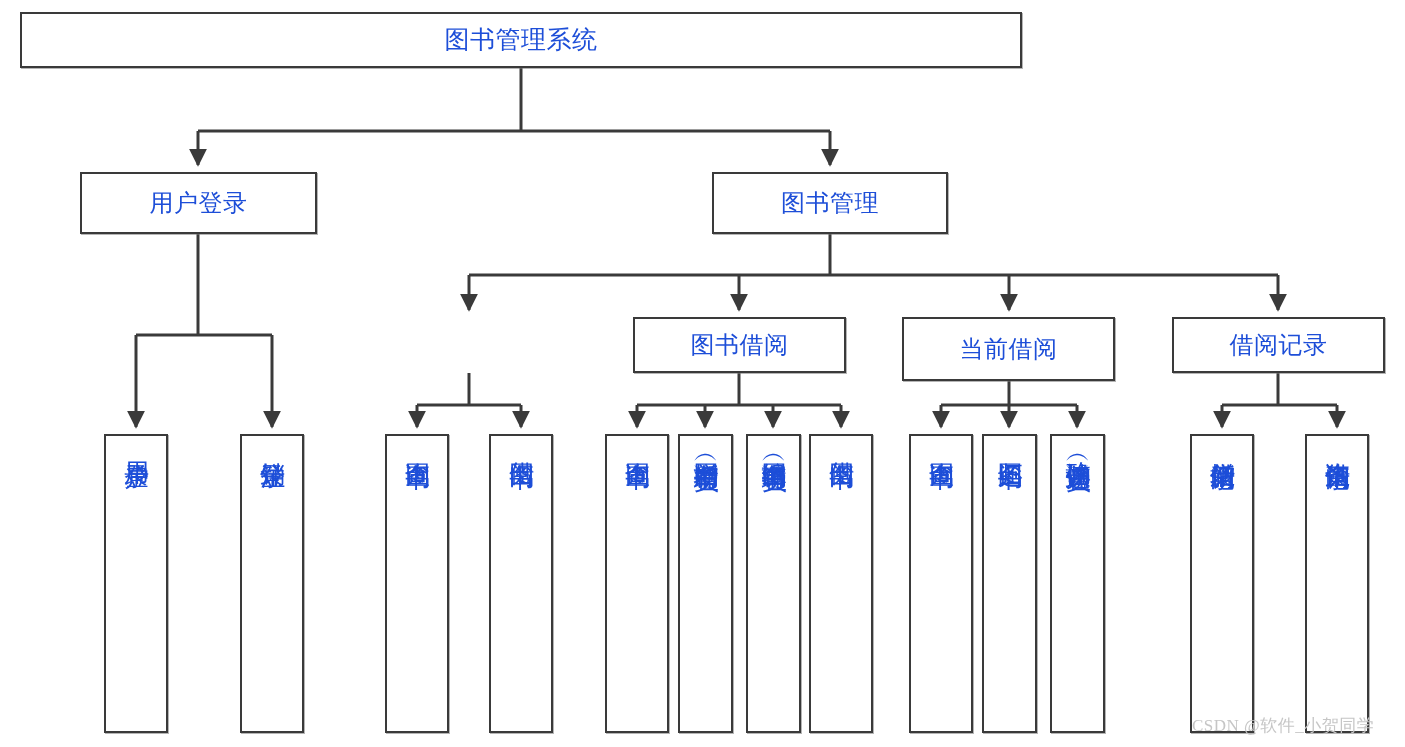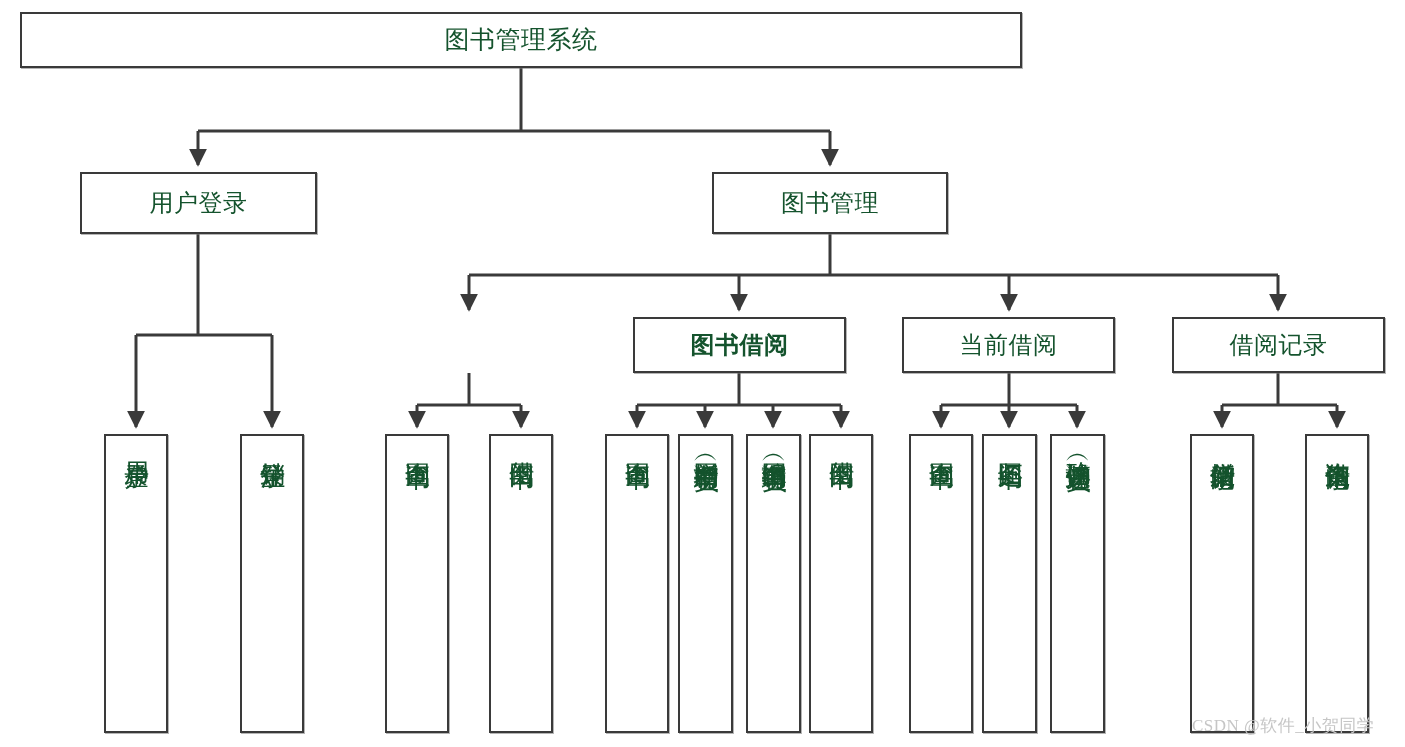--- a/index.html
+++ b/index.html
@@ -27,21 +27,21 @@
   }
   .node {
     position: absolute;
     box-sizing: border-box;
     background: #ffffff;
     border: 2px solid #3a3a3a;
     box-shadow: 1px 1px 0 0 rgba(120,120,120,0.55);
     display: flex;
     align-items: center;
     justify-content: center;
-    color: #14532d;
+    color: #1d4ed8;
   }
   .node .label {
     display: block;
     text-align: center;
     line-height: 1.18;
     white-space: nowrap;
   }
   .node.horiz .label {
     font-size: 24px;
     letter-spacing: 0.5px;
@@ -136,24 +136,24 @@
     <span class="label">图书管理系统</span>
   </div>
 
   <div class="node horiz" style="left:80px; top:172px; width:237px; height:62px;">
     <span class="label">用户登录</span>
   </div>
   <div class="node horiz" style="left:712px; top:172px; width:236px; height:62px;">
     <span class="label">图书管理</span>
   </div>
 
-  <div class="node horiz" style="left:633px; top:317px; width:213px; height:56px;font-weight:bold;">
+  <div class="node horiz" style="left:633px; top:317px; width:213px; height:56px;">
     <span class="label">图书借阅</span>
   </div>
-  <div class="node horiz" style="left:902px; top:317px; width:213px; height:56px;">
+  <div class="node horiz" style="left:902px; top:317px; width:213px; height:64px;">
     <span class="label">当前借阅</span>
   </div>
   <div class="node horiz" style="left:1172px; top:317px; width:213px; height:56px;">
     <span class="label">借阅记录</span>
   </div>
 
   <div class="node vert" style="left:104px; top:434px; width:64px; height:299px;">
     <span class="label">用户登录</span>
   </div>
   <div class="node vert" style="left:240px; top:434px; width:64px; height:299px;">

